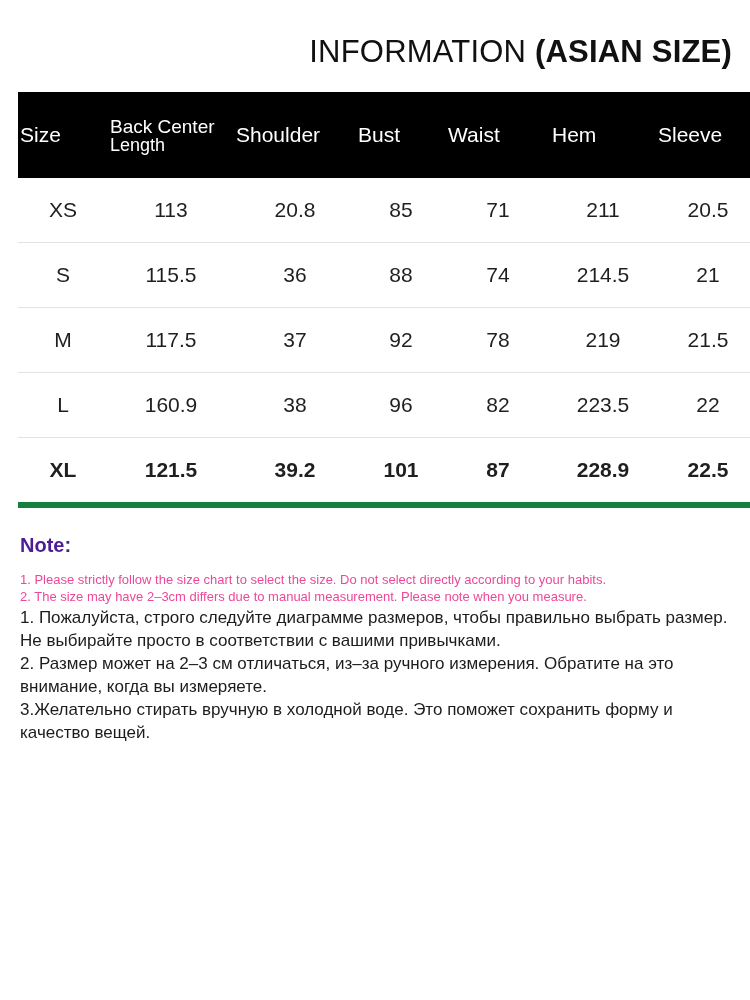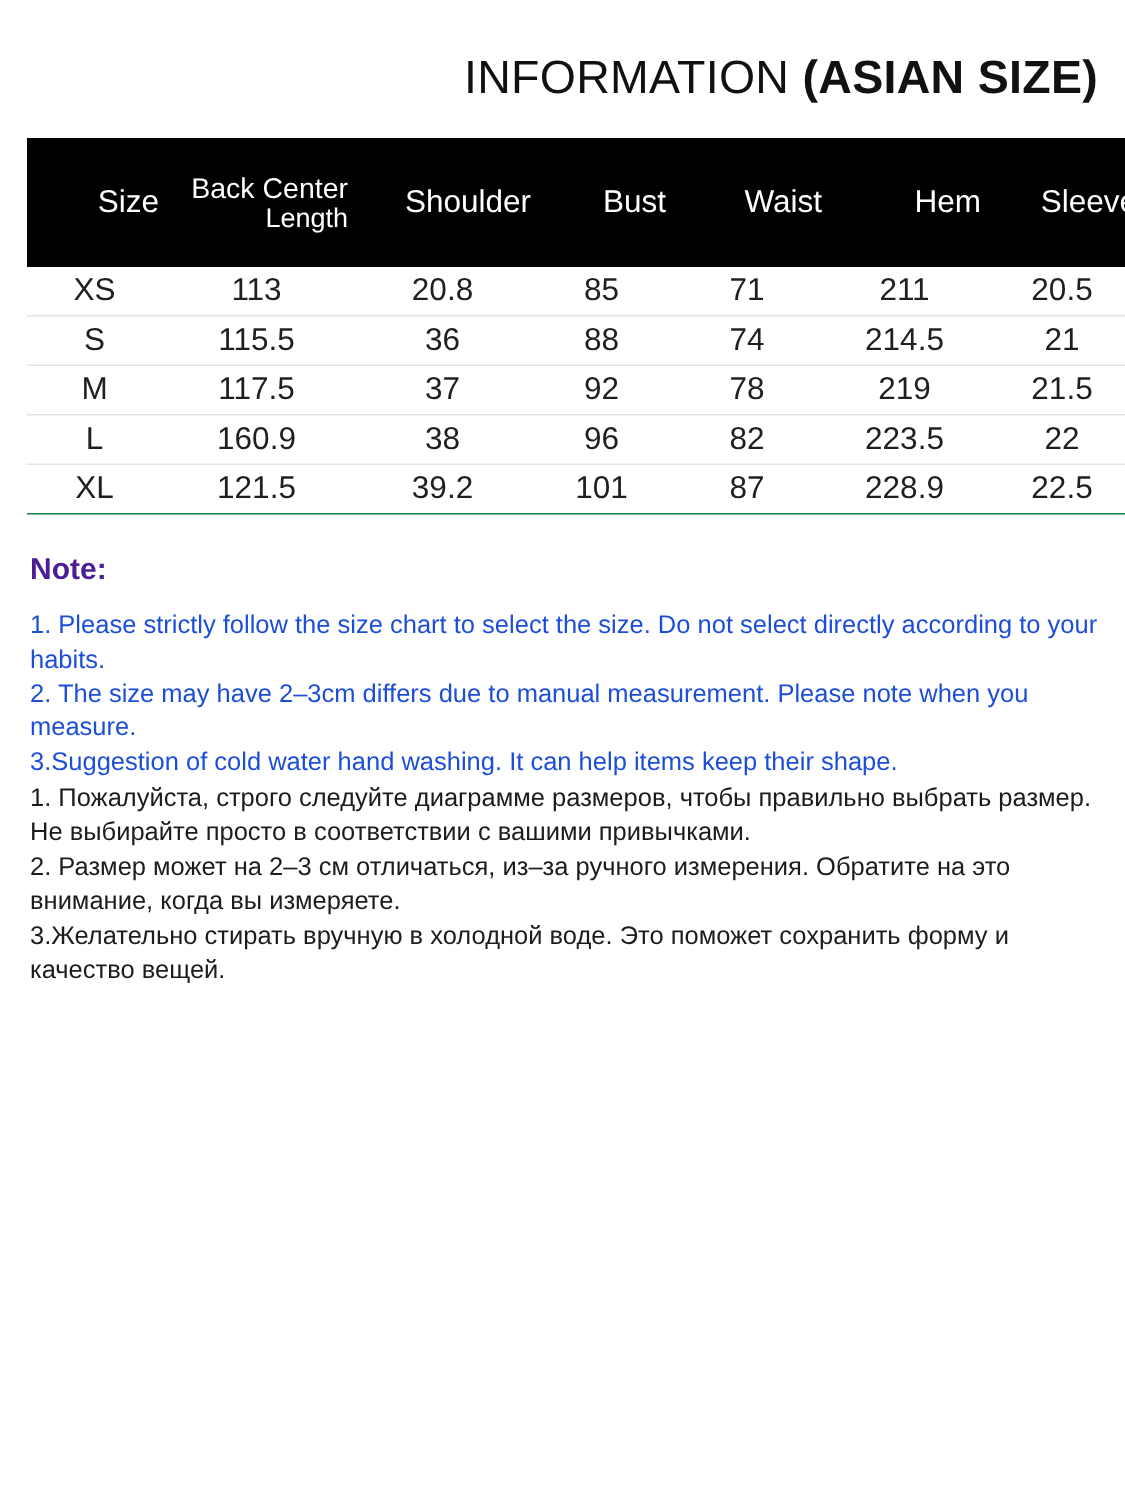--- a/index.html
+++ b/index.html
@@ -40,21 +40,21 @@
     table-layout: fixed;
     margin: 0 auto;
   }
   table.size-chart thead tr {
     background: #000000;
   }
   table.size-chart thead th {
     color: #ffffff;
     font-weight: 400;
     font-size: 21px;
-    text-align: right;
+    text-align: left;
     vertical-align: middle;
     padding: 16px 2px;
     height: 54px;
     line-height: 1.05;
   }
   th.col-size { width: 86px; }
   th.col-bcl { width: 122px; }
   th.col-shoulder { width: 118px; }
   th.col-bust { width: 86px; }
   th.col-waist { width: 100px; }
@@ -66,38 +66,39 @@
     font-size: 19px;
     line-height: 1.0;
   }
   .hdr-two-line .l1 { display: block; }
   .hdr-two-line .l2 { display: block; font-size: 18px; }
 
   table.size-chart tbody td {
     font-size: 21px;
     color: #1f1f1f;
     text-align: center;
-    padding: 4px 2px;
+    padding: 20px 2px;
     border-bottom: 1px solid #e3e3e3;
     background: #ffffff;
   }
   table.size-chart tbody tr:last-child td {
-    border-bottom: 1px solid #15803d;
+    border-bottom: 6px solid #15803d;
+    font-weight: bold;
   }
 
   .note-head {
     font-size: 20px;
     font-weight: 700;
     color: #4c1d95;
     margin: 26px 0 14px 2px;
   }
   .note-body {
-    font-size: 17px;
+    font-size: 13px;
     line-height: 1.34;
-    color: #1d4ed8;
+    color: #ec4899;
     margin: 0 0 0 2px;
     max-width: 712px;
   }
   .note-body p { margin: 0; }
 
   .ru-head {
     font-size: 18px;
     font-weight: 700;
     letter-spacing: 2px;
     color: #111;
@@ -184,21 +185,20 @@
         <td>228.9</td>
         <td>22.5</td>
       </tr>
     </tbody>
   </table>
 
   <div class="note-head">Note:</div>
   <div class="note-body">
     <p>1. Please strictly follow the size chart  to select the size. Do not select directly according to your habits.</p>
     <p>2. The size may have 2–3cm differs due to manual measurement. Please note when you measure.</p>
-    <p>3.Suggestion of cold water hand washing. It can help items keep their shape.</p>
   </div>
 
   <div class="ru-body">
     <p>1. Пожалуйста, строго следуйте диаграмме размеров, чтобы правильно выбрать размер. Не выбирайте просто в соответствии с вашими привычками.</p>
     <p>2. Размер может на 2–3 см отличаться, из–за ручного измерения. Обратите на это внимание, когда вы измеряете.</p>
     <p>3.Желательно стирать вручную в холодной воде. Это поможет сохранить форму и качество вещей.</p>
   </div>
 
 </div>
 

